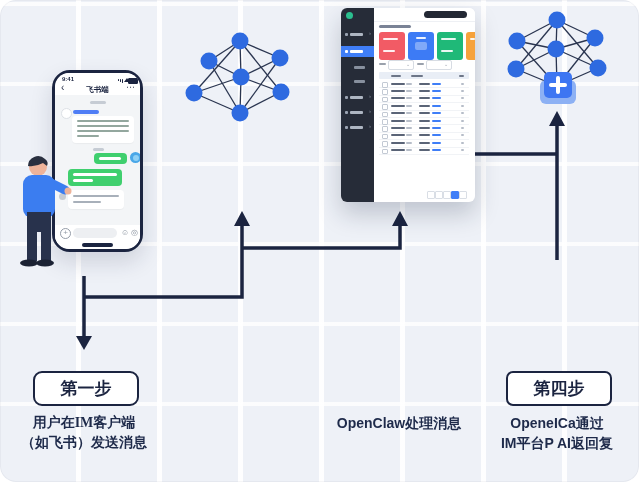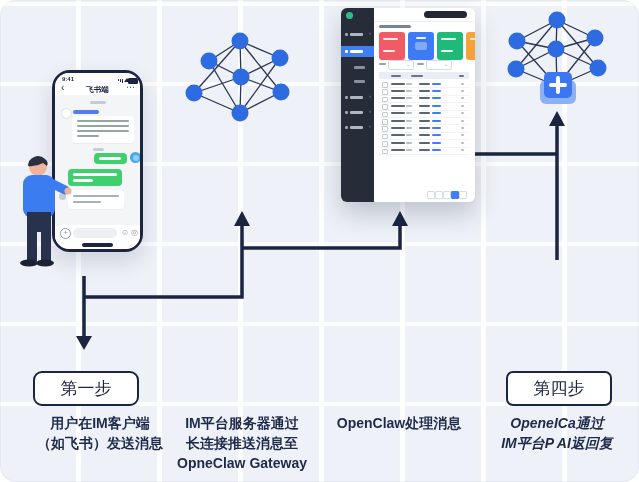--- a/index.html
+++ b/index.html
@@ -38,21 +38,21 @@
     border-radius:50%;color:#949ca8;font-size:8px;line-height:8px;text-align:center;}
   .ph-field{position:absolute;left:18px;top:3px;width:44px;height:10px;background:#edeff2;border-radius:5px;}
   .mini-ic{position:absolute;top:3px;font-size:8px;color:#8a939f;line-height:10px;}
   .homebar{position:absolute;left:27px;top:170px;width:31px;height:3.5px;background:var(--navy);border-radius:2px;}
   
   .preline{white-space:pre-line;}
   .nn-caption{left:168px;top:138px;width:148px;text-align:center;font-size:15px;line-height:20px;
     font-weight:600;color:var(--ink);z-index:4;}
   .step-btn{position:absolute;top:371px;width:102px;height:31px;background:#fff;border:2px solid var(--navy);
     border-radius:9px;display:flex;align-items:center;justify-content:center;font-size:17px;
-    font-weight:normal;color:var(--navy);z-index:4;}
+    font-weight:bold;color:var(--navy);z-index:4;}
   .step-desc{position:absolute;top:413px;width:150px;text-align:center;font-size:14px;line-height:20px;
     font-weight:600;color:var(--ink);z-index:4;}
   
   .dash{left:341px;top:8px;width:134px;height:194px;background:#fff;border-radius:6px;overflow:hidden;
     z-index:4;box-shadow:0 12px 24px rgba(25,35,65,.22);}
   .dash .side{position:absolute;left:0;top:0;width:33px;height:100%;background:#262c38;}
   .logo-dot{position:absolute;left:5px;top:4px;width:7px;height:7px;border-radius:50%;background:var(--teal);}
   .menu-row{position:absolute;left:0;width:33px;height:11px;}
   .menu-row .ic{position:absolute;left:4px;top:4px;width:3px;height:3px;border-radius:1px;background:#9aa3b2;}
   .menu-row .lb{position:absolute;left:9px;top:4px;height:2.5px;width:13px;border-radius:1px;background:#aeb6c2;}
@@ -374,22 +374,19 @@
     </g>
     <rect x="33" y="72" width="36" height="24" rx="6" fill="#8db1f4"></rect>
     <rect x="37" y="64" width="28" height="26" rx="5" fill="#3d76f2"></rect>
     <rect x="49" y="68" width="4" height="18" rx="2" fill="#fff"></rect>
     <rect x="42" y="75" width="18" height="4" rx="2" fill="#fff"></rect>
   </svg>
 
   <div class="step-btn" style="left:33px;">第一步</div>
   <div class="step-btn" style="left:506px;border-radius:7px;">第四步</div>
 
-  <div class="step-desc preline" style="left:25px;">用户在IM客户端
+  <div class="step-desc preline" style="left:9px;font-family:Liberation Serif, serif;">用户在IM客户端
 （如飞书）发送消息</div>
-  <div class="step-desc preline" style="left:167px;">IM平台服务器通过
-长连接推送消息至
-OpneClaw Gateway</div>
   <div class="step-desc preline" style="left:324px;">OpenClaw处理消息</div>
-  <div class="step-desc preline" style="left:482px;font-style:italic;">OpeneICa通过
+  <div class="step-desc preline" style="left:482px;">OpeneICa通过
 IM平台P AI返回复</div>
 
 </div>
 
 </body></html>

